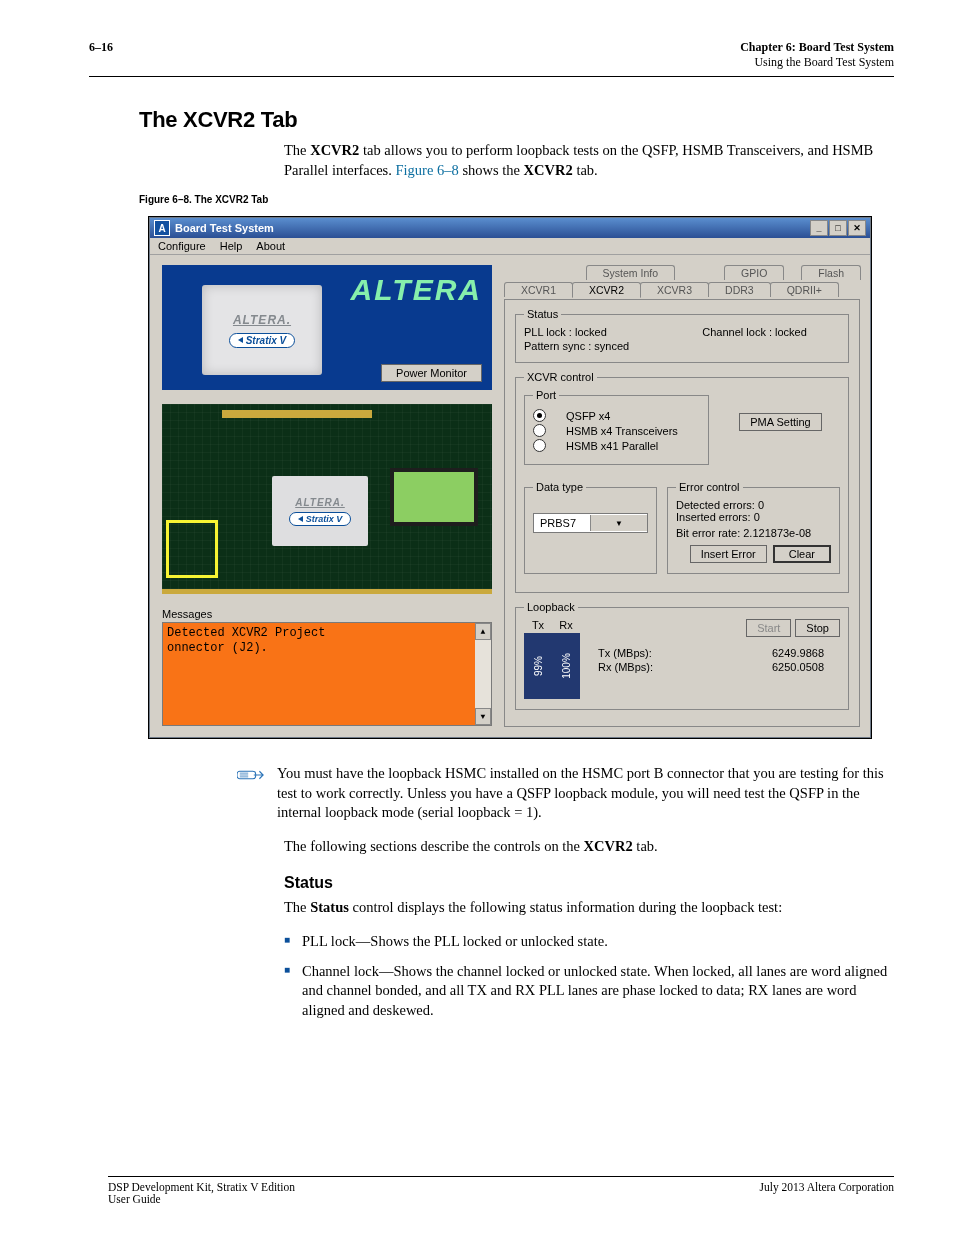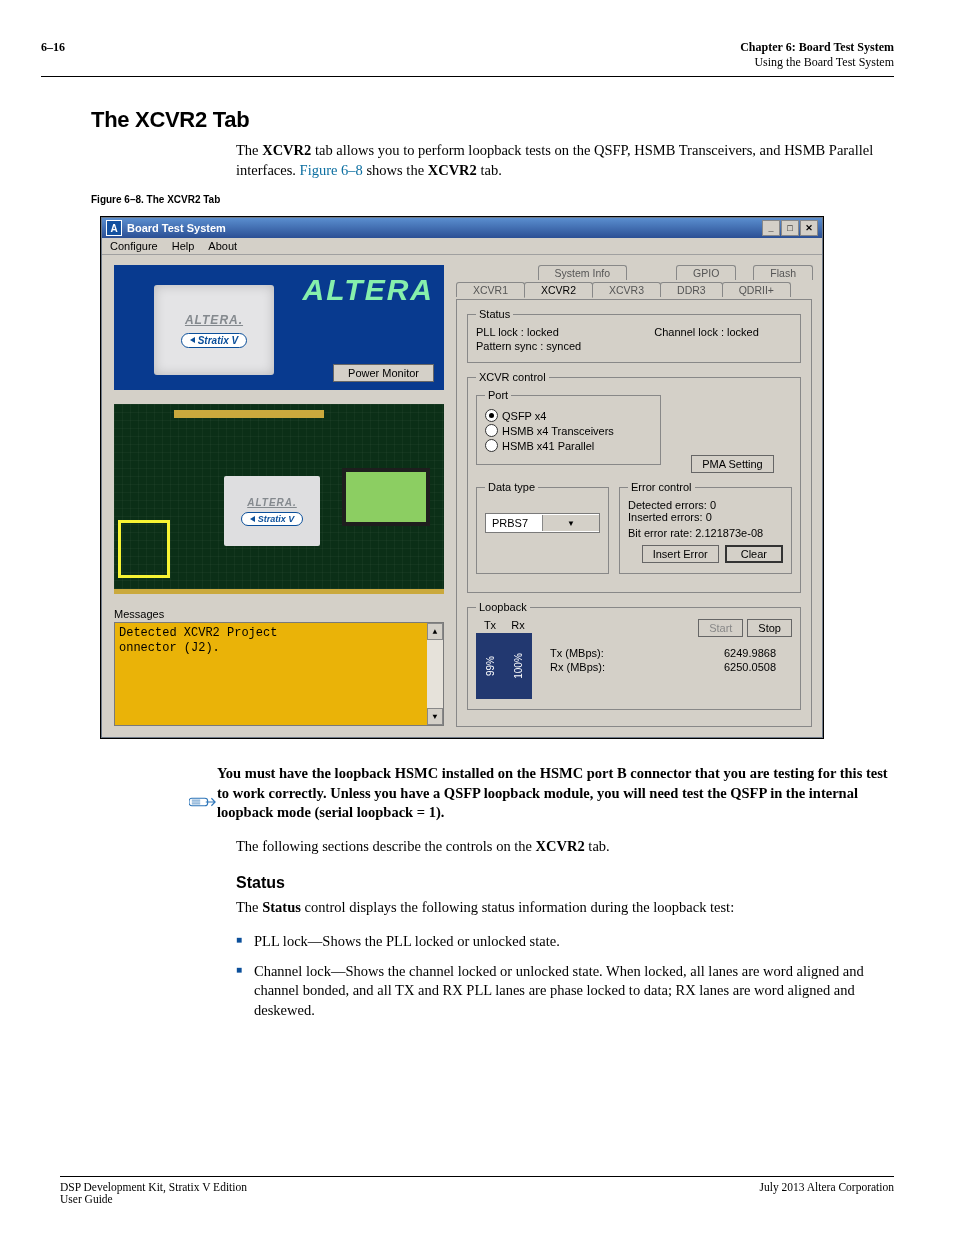--- a/index.html
+++ b/index.html
@@ -8,20 +8,21 @@
     padding: 0;
     background: #fff;
     color: #000;
     width: 954px;
   }
   .page {
     padding: 40px 60px 30px 41px;
     box-sizing: border-box;
     min-height: 1235px;
     position: relative;
+    margin-left: 48px;
   }
   .header {
     display: flex;
     justify-content: space-between;
     font-size: 12px;
     margin-bottom: 6px;
   }
   .header-left { font-weight: bold; }
   .header-right { text-align: right; }
   .header-right .ch { font-weight: bold; }
@@ -199,21 +200,21 @@
   }
   .board .topbar {
     position: absolute;
     top: 6px; left: 60px;
     width: 150px; height: 8px;
     background: #caa93d;
   }
 
   .msg-label { margin-top: 14px; margin-bottom: 2px; }
   .msg-box {
-    background: #eab308;
+    background: #f97316;
     border: 1px solid #7a7a7a;
     height: 96px;
     font-family: "Courier New", monospace;
     font-size: 12px;
     padding: 3px 4px;
     line-height: 1.25;
     position: relative;
     overflow: hidden;
   }
   .msg-sb {
@@ -233,21 +234,21 @@
     margin-right:-1px;
   }
   .tab.active { background:#d4d0c8; color:#000; position:relative; z-index:2; border-bottom:1px solid #d4d0c8; margin-bottom:-1px;}
   .tabs.row2 { margin-top: 0; }
   .panel { border:1px solid #888; padding:8px 10px; }
   fieldset.grp {
     border:1px solid #888; padding: 6px 8px 10px 8px; margin: 0 0 8px 0;
   }
   fieldset.grp legend { font-size: 11px; padding:0 3px; }
   .status-grid { display:grid; grid-template-columns: auto auto; column-gap: 40px; row-gap: 2px;}
-  .radio-row { display:flex; align-items:center; gap:4px; margin: 2px 0;}
+  .radio-row { display:flex; align-items:center; gap:20px; margin: 2px 0;}
   .radio { width:11px;height:11px;border-radius:50%;border:1px solid #333;background:#fff;display:inline-flex;align-items:center;justify-content:center;}
   .radio.sel::after{content:"";width:5px;height:5px;border-radius:50%;background:#000;}
   .winbtn { background:#d4d0c8;border:1px solid #666;padding:2px 10px;font-size:11px;}
   .winbtn.strong{ border:2px solid #333; padding:1px 14px;}
   .select { display:inline-flex; align-items:center; border:1px solid #7a7a7a; background:#fff; height:18px;}
   .select span { padding: 0 6px; font-size:11px; min-width:44px;}
   .select .dd { width:16px;height:16px;background:#d4d0c8;border-left:1px solid #888;display:flex;align-items:center;justify-content:center;font-size:8px;}
 
   .xcvr-row { display:flex; gap:10px; }
   .xcvr-row fieldset { flex:1; }
@@ -259,21 +260,21 @@
   .bar .txt {
     position:absolute; top:50%; left:50%;
     transform: translate(-50%,-50%) rotate(-90deg);
     color:#fff; font-size:10px; white-space:nowrap;
   }
   .loop-right { flex:1; }
   .loop-right .btns{ display:flex; justify-content:flex-end; gap:4px; margin-bottom:10px;}
   .kv { display:flex; justify-content:space-between; margin:2px 16px 2px 0;}
 
   
-  .note-row { display:flex; align-items:center; margin-left: 148px; margin-top: 26px;  font-weight: bold;}
+  .note-row { display:flex; align-items:flex-start; margin-left: 148px; margin-top: 26px; gap: 12px;}
   .hand-icon {
     flex: 0 0 auto;
     width: 28px; height: 16px;
     margin-top: 3px;
   }
   .hand-icon svg { width:100%; height:100%; }
 
   h2.subsection {
     font-family: Arial, Helvetica, sans-serif;
     font-size: 16px;
@@ -403,21 +404,21 @@
             <div class="status-grid">
               <span>PLL lock : locked</span>
               <span>Channel lock : locked</span>
               <span>Pattern sync : synced</span>
               <span></span>
             </div>
           </fieldset>
 
           <fieldset class="grp">
             <legend>XCVR control</legend>
-            <div style="display:flex; gap:12px; align-items:flex-end;">
+            <div style="display:flex; gap:12px; align-items:flex-start;">
               <fieldset class="grp" style="flex:1.4">
                 <legend>Port</legend>
                 <div class="radio-row">
                   <span class="radio sel"></span>
                   <span>QSFP x4</span>
                 </div>
                 <div class="radio-row">
                   <span class="radio"></span>
                   <span>HSMB x4 Transceivers</span>
                 </div>

